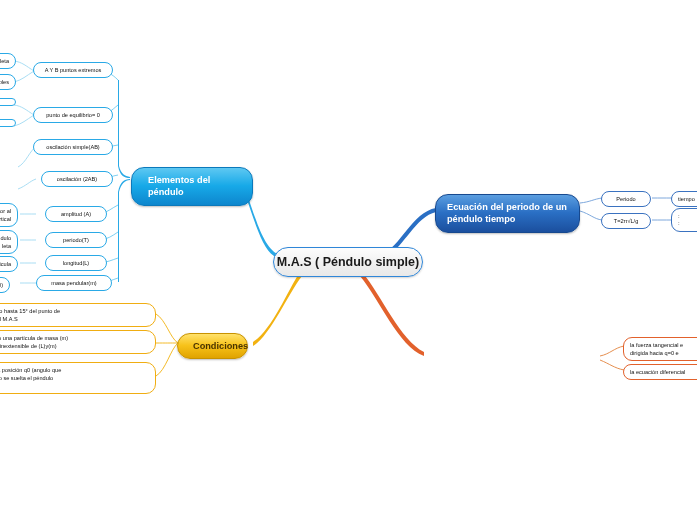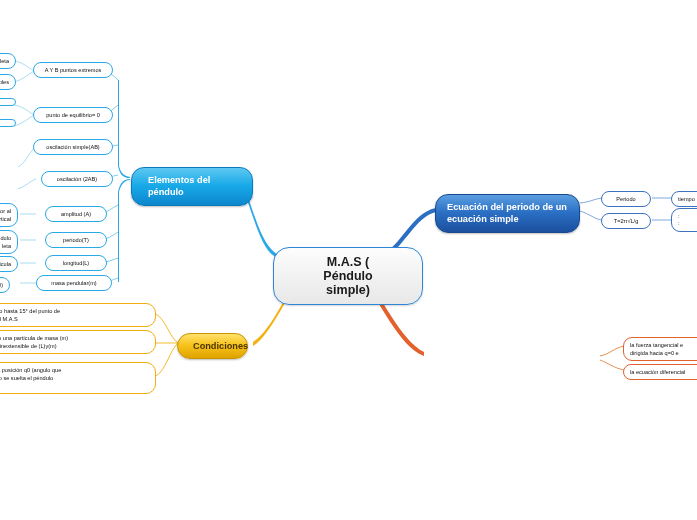--- a/index.html
+++ b/index.html
@@ -11,21 +11,21 @@
   svg.links{position:absolute;left:0;top:0;width:697px;height:520px;pointer-events:none;}
 
   .node{position:absolute;box-sizing:border-box;display:flex;align-items:center;}
   .node span{display:block;width:100%;}
 
   
   .root{
     background:linear-gradient(180deg,#fdfdfd 0%,#f2f2f2 50%,#e8e8e8 100%);
     border:1.6px solid #2f86d8;border-radius:16px;
     color:#1a1a1a;font-size:12.5px;font-weight:bold;
-    padding:7px 28px;text-align:center;justify-content:center;
+    padding:7px 0;text-align:center;justify-content:center;
     box-shadow:0 1px 2px rgba(0,0,0,.18);
   }
 
   
   .main{border-radius:13px;color:#ffffff;font-weight:bold;font-size:9.2px;
         padding:6px 11px;line-height:1.35;box-shadow:0 1px 2px rgba(0,0,0,.25);}
   .main.cyan{background:linear-gradient(180deg,#5ec8f2 0%,#17a9e8 48%,#0d86cd 100%);
              border:1px solid #0b79bb;}
   .main.blue{background:linear-gradient(180deg,#5b9ee0 0%,#2a6fc4 48%,#1b4f9e 100%);
              border:1px solid #17498f;}
@@ -109,21 +109,21 @@
 
   <div class="node root" style="left:273px;top:247px;width:150px;">
     <span>M.A.S ( Péndulo simple)</span>
   </div>
 
   <div class="node main cyan" style="left:131px;top:167px;width:122px;padding-left:16px;">
     <span>Elementos del péndulo</span>
   </div>
 
   <div class="node main blue" style="left:435px;top:194px;width:145px;">
-    <span>Ecuación del periodo de un ecuación simple</span>
+    <span>Ecuación del periodo de un péndulo tiempo</span>
   </div>
 
   <div class="node main amber" style="left:177px;top:333px;width:71px;justify-content:center;padding-left:15px;">
     <span style="text-align:center;">Condiciones</span>
   </div>
 
 
   <div class="node leaf c" style="left:33px;top:62px;width:80px;justify-content:center;">
     <span style="text-align:center;">A Y B puntos extremos</span>
   </div>

